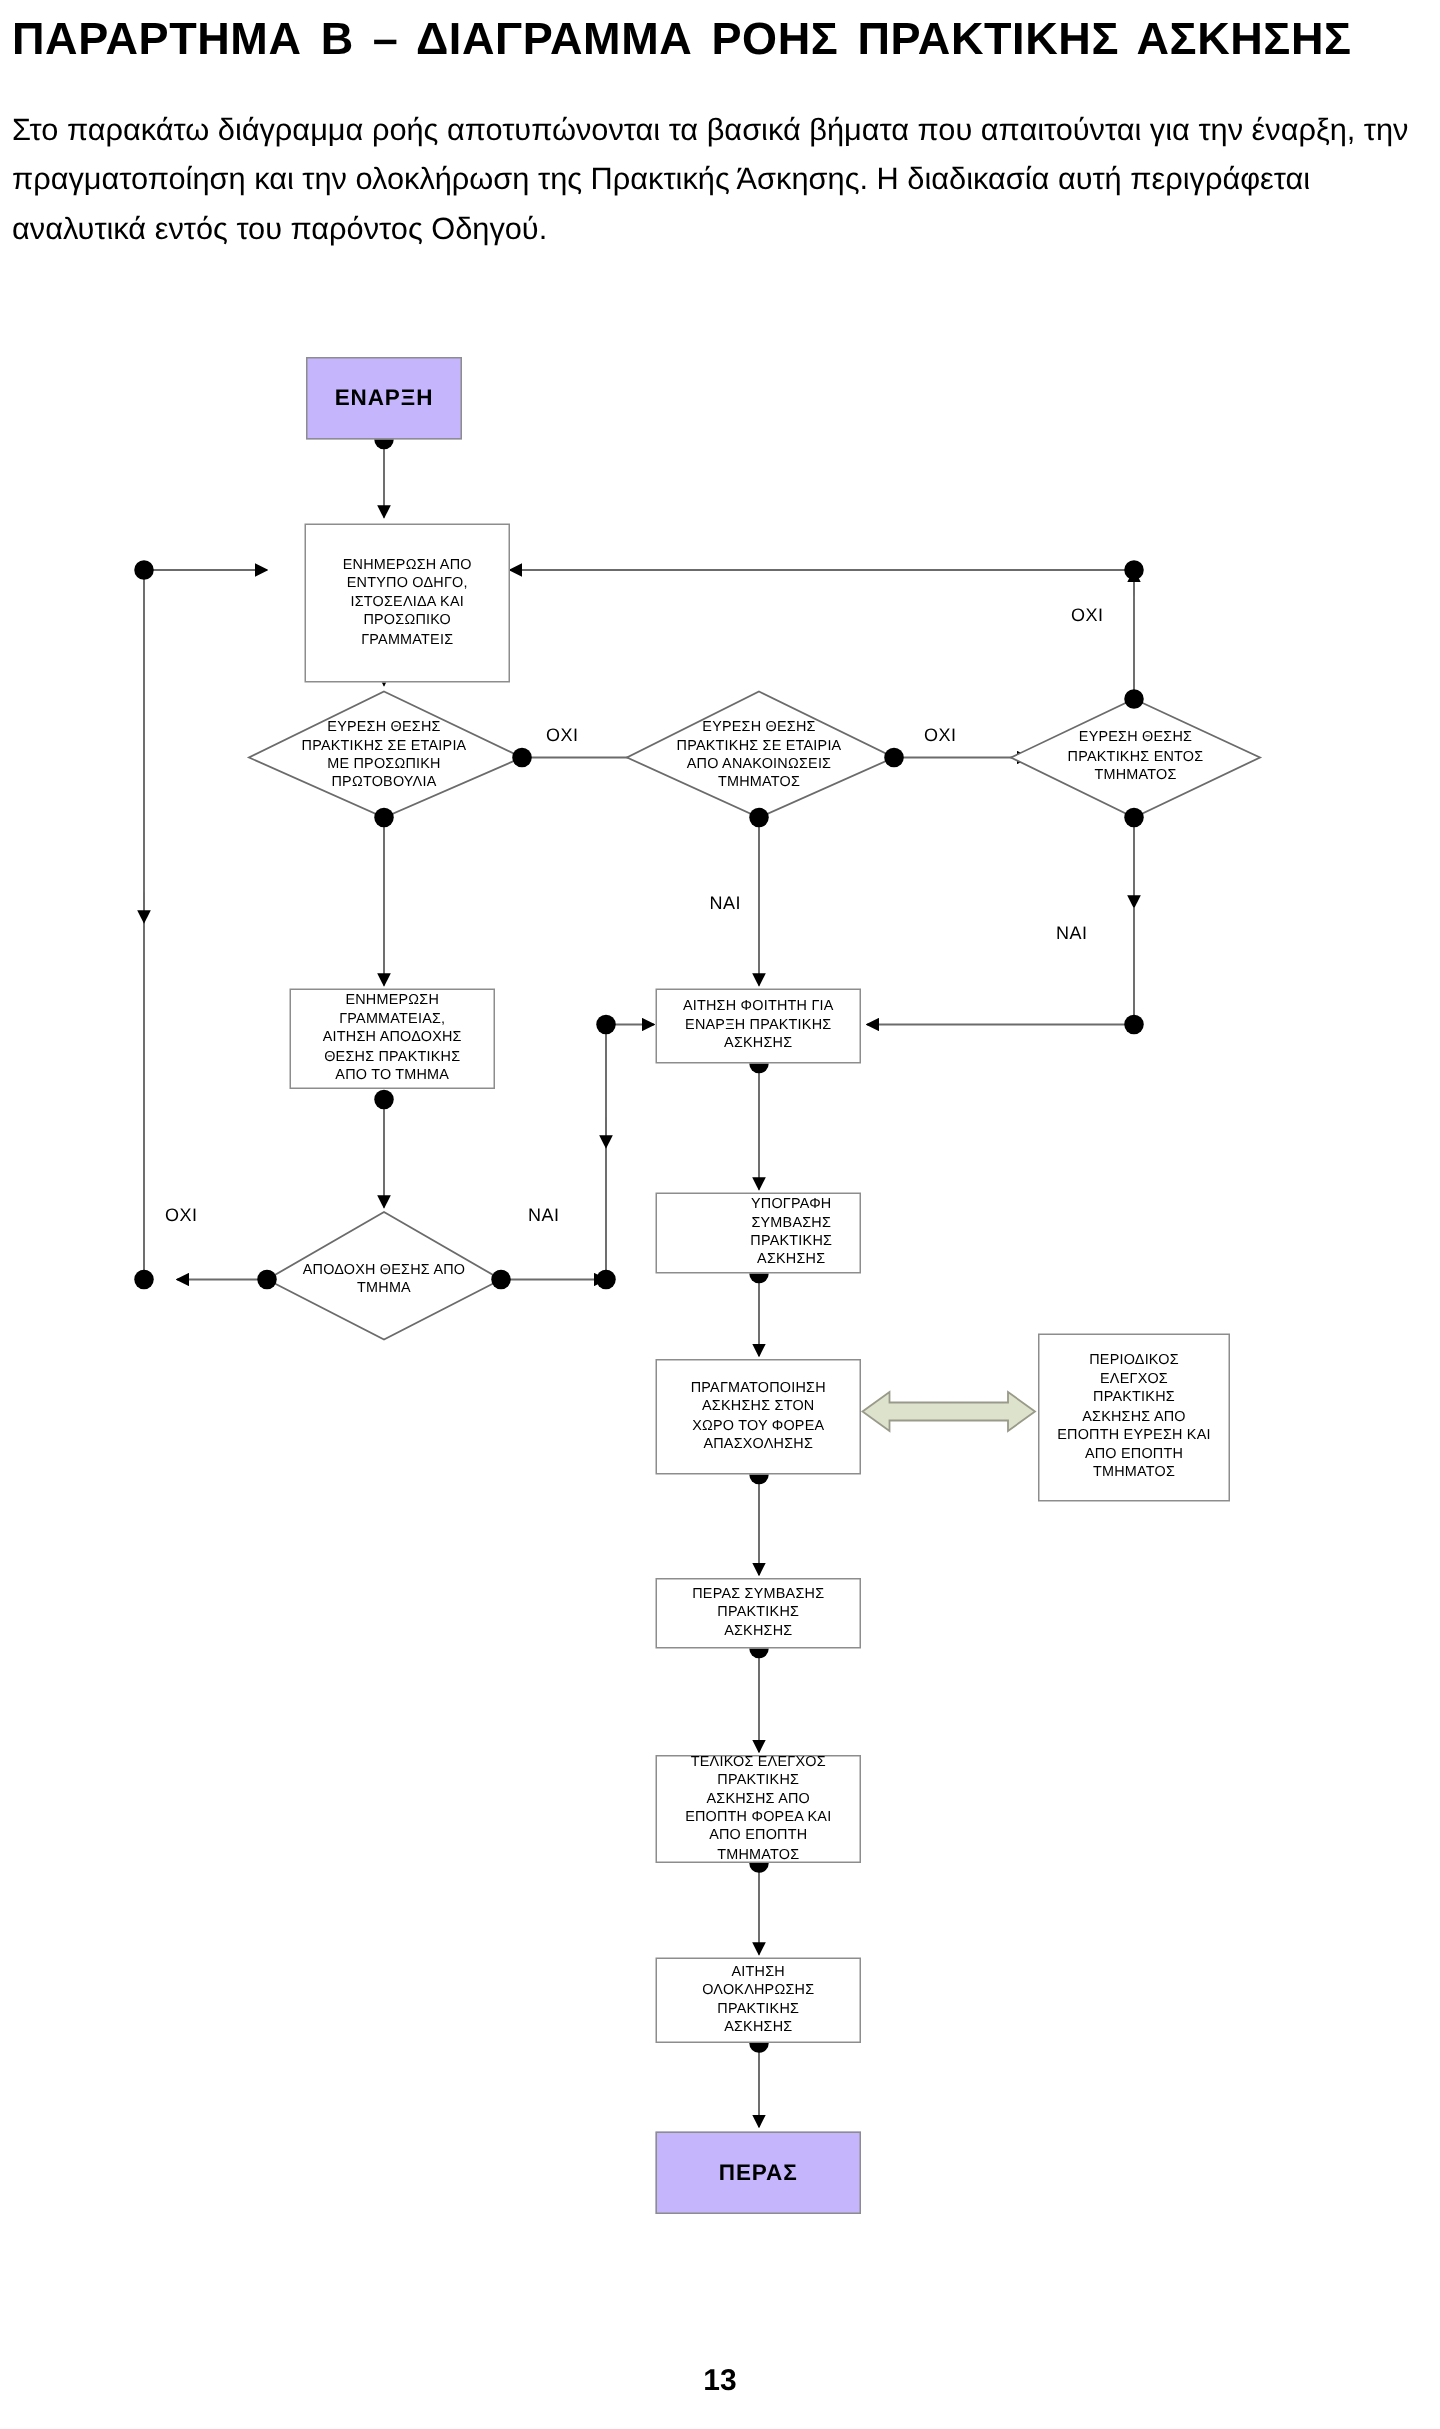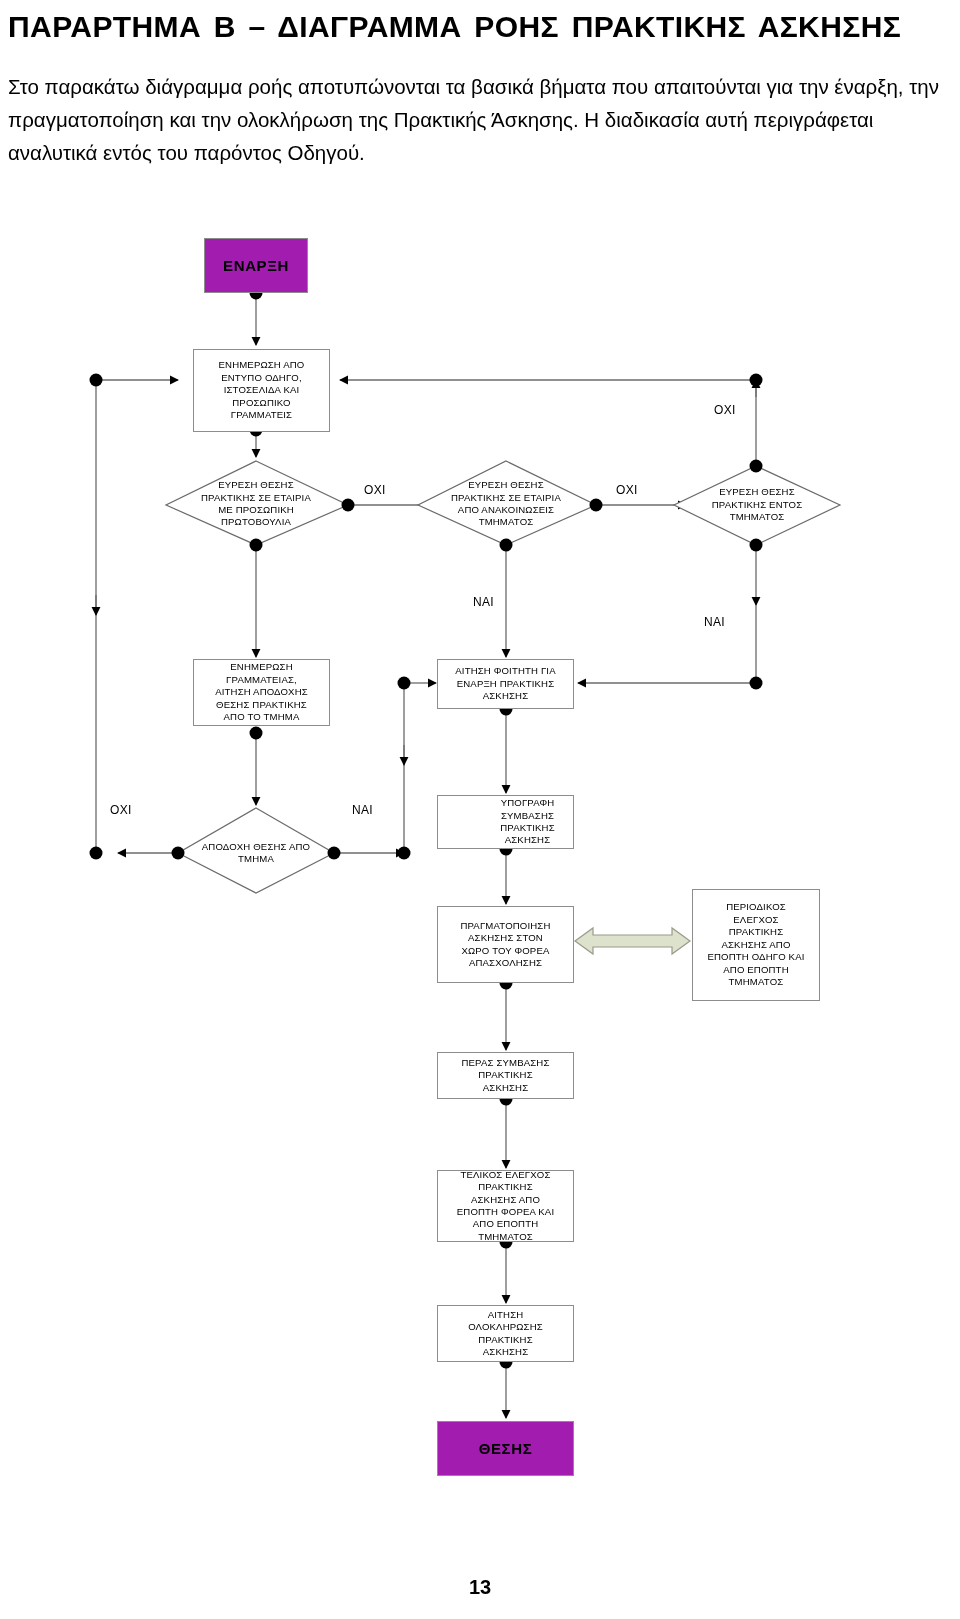--- a/index.html
+++ b/index.html
@@ -63,21 +63,21 @@
   }
   .node .ntext {
     font-size: 9.6px;
     line-height: 1.30;
     letter-spacing: 0.15px;
     padding: 0 3px;
     white-space: pre-line;
   }
   .node.terminal {
     border: 1.2px solid #8d8d8d;
-    background: #a21caf;
+    background: #c4b5fd;
   }
   .node.terminal .ntext {
     font-size: 15px;
     font-weight: bold;
     letter-spacing: 0.6px;
   }
   .node.process {
     border: 1.2px solid #8d8d8d;
     background: #ffffff;
   }
@@ -203,21 +203,21 @@
       <circle cx="506" cy="1137" r="6.5"></circle>
     </g>
 
     <polygon points="575,716 593,703 593,710 672,710 672,703 690,716 672,729 672,722 593,722 593,729" fill="#dde2cc" stroke="#9a9a8a" stroke-width="1.2"></polygon>
   </svg>
 
   <div class="node terminal" style="left:204px; top:13px; width:104px; height:55px;">
     <span class="ntext">ΕΝΑΡΞΗ</span>
   </div>
 
-  <div class="node process" style="left:193px; top:124px; width:137px; height:83px;">
+  <div class="node process" style="left:203px; top:124px; width:137px; height:106px;">
     <span class="ntext">ΕΝΗΜΕΡΩΣΗ ΑΠΟ
 ΕΝΤΥΠΟ ΟΔΗΓΟ,
 ΙΣΤΟΣΕΛΙΔΑ ΚΑΙ
 ΠΡΟΣΩΠΙΚΟ
 ΓΡΑΜΜΑΤΕΙΣ</span>
   </div>
 
   <div class="node decision" style="left:168px; top:248px; width:176px; height:62px;">
     <span class="ntext">ΕΥΡΕΣΗ ΘΕΣΗΣ
 ΠΡΑΚΤΙΚΗΣ ΣΕ ΕΤΑΙΡΙΑ
@@ -269,21 +269,21 @@
 ΑΣΚΗΣΗΣ ΣΤΟΝ
 ΧΩΡΟ ΤΟΥ ΦΟΡΕΑ
 ΑΠΑΣΧΟΛΗΣΗΣ</span>
   </div>
 
   <div class="node process" style="left:692px; top:664px; width:128px; height:112px;">
     <span class="ntext">ΠΕΡΙΟΔΙΚΟΣ
 ΕΛΕΓΧΟΣ
 ΠΡΑΚΤΙΚΗΣ
 ΑΣΚΗΣΗΣ ΑΠΟ
-ΕΠΟΠΤΗ ΟΔΗΓΟ ΚΑΙ
+ΕΠΟΠΤΗ ΕΥΡΕΣΗ ΚΑΙ
 ΑΠΟ ΕΠΟΠΤΗ
 ΤΜΗΜΑΤΟΣ</span>
   </div>
 
   <div class="node process" style="left:437px; top:827px; width:137px; height:47px;">
     <span class="ntext">ΠΕΡΑΣ ΣΥΜΒΑΣΗΣ
 ΠΡΑΚΤΙΚΗΣ
 ΑΣΚΗΣΗΣ</span>
   </div>
 
@@ -297,21 +297,21 @@
   </div>
 
   <div class="node process" style="left:437px; top:1080px; width:137px; height:57px;">
     <span class="ntext">ΑΙΤΗΣΗ
 ΟΛΟΚΛΗΡΩΣΗΣ
 ΠΡΑΚΤΙΚΗΣ
 ΑΣΚΗΣΗΣ</span>
   </div>
 
   <div class="node terminal" style="left:437px; top:1196px; width:137px; height:55px;">
-    <span class="ntext">ΘΕΣΗΣ</span>
+    <span class="ntext">ΠΕΡΑΣ</span>
   </div>
 
   <span class="edge-label" style="left:364px; top:258px;">ΟΧΙ</span>
   <span class="edge-label" style="left:616px; top:258px;">ΟΧΙ</span>
   <span class="edge-label" style="left:714px; top:178px;">ΟΧΙ</span>
   <span class="edge-label" style="left:473px; top:370px;">ΝΑΙ</span>
   <span class="edge-label" style="left:704px; top:390px;">ΝΑΙ</span>
   <span class="edge-label" style="left:110px; top:578px;">ΟΧΙ</span>
   <span class="edge-label" style="left:352px; top:578px;">ΝΑΙ</span>
 

